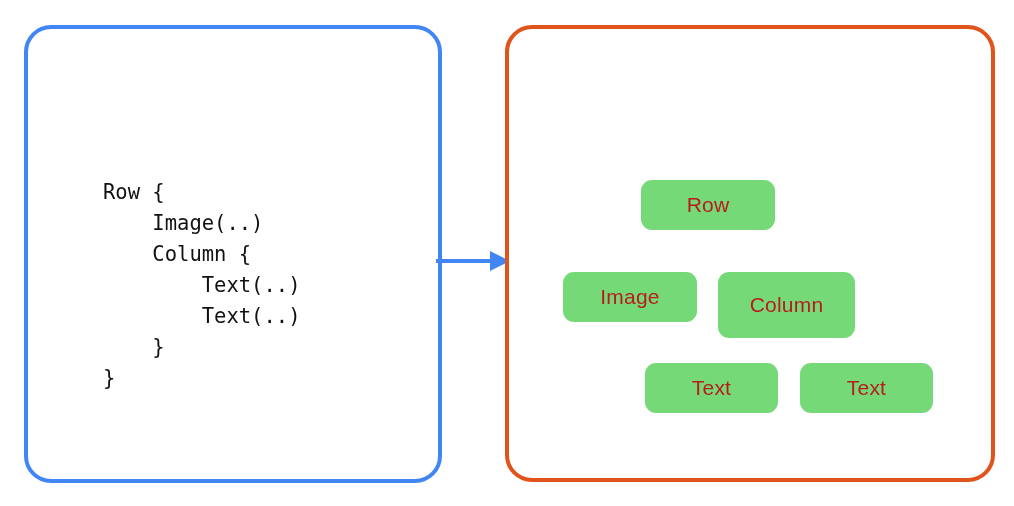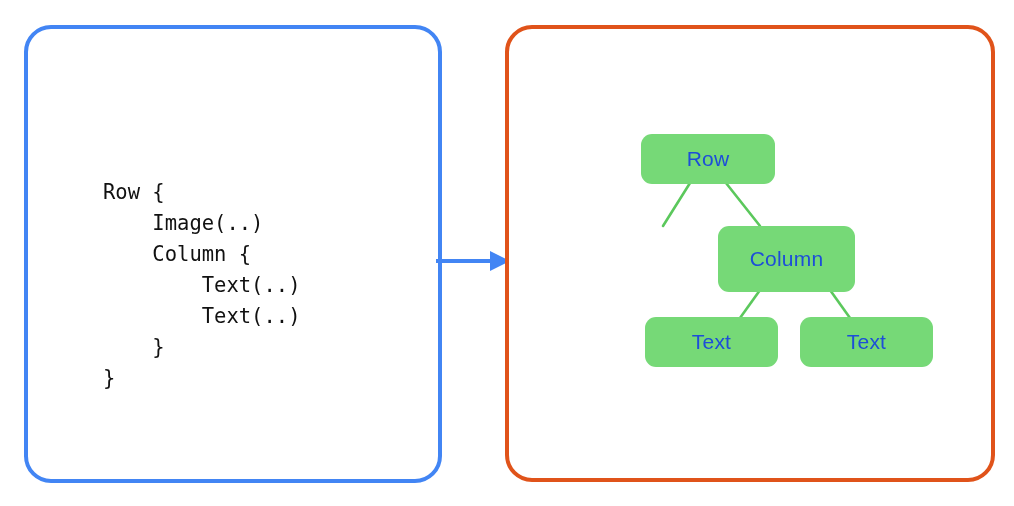--- a/index.html
+++ b/index.html
@@ -77,25 +77,26 @@
     overflow: visible;
     pointer-events: none;
   }
   .node {
     position: absolute;
     background: #76D977;
     border-radius: 11px;
     display: flex;
     align-items: center;
     justify-content: center;
-    color: #1d4ed8;
+    color: #b91c1c;
     font-family: "Liberation Sans", sans-serif;
     font-size: 21px;
     letter-spacing: 0.2px;
     box-sizing: border-box;
+    margin-top: 46px;
   }
   #node-row    { left: 641px; top: 134px; width: 134px; height: 50px; }
   #node-image  { left: 563px; top: 226px; width: 134px; height: 50px; }
   #node-column { left: 718px; top: 226px; width: 137px; height: 66px; }
   #node-text-1 { left: 645px; top: 317px; width: 133px; height: 50px; }
   #node-text-2 { left: 800px; top: 317px; width: 133px; height: 50px; }
 </style>
 </head>
 <body>
 
@@ -122,20 +123,21 @@
     <g stroke="#5BC85C" stroke-width="2.6" stroke-linecap="round" fill="none">
       <line x1="690" y1="183" x2="663" y2="226"></line>
       <line x1="726" y1="183" x2="760" y2="226"></line>
       <line x1="770" y1="276" x2="740" y2="318"></line>
       <line x1="820" y1="276" x2="850" y2="318"></line>
     </g>
   </svg>
 
   <div class="node" id="node-row">Row</div>
 
+  <div class="node" id="node-image">Image</div>
 
   <div class="node" id="node-column">Column</div>
 
   <div class="node" id="node-text-1">Text</div>
 
   <div class="node" id="node-text-2">Text</div>
 
 </div>
 
 </body></html>

